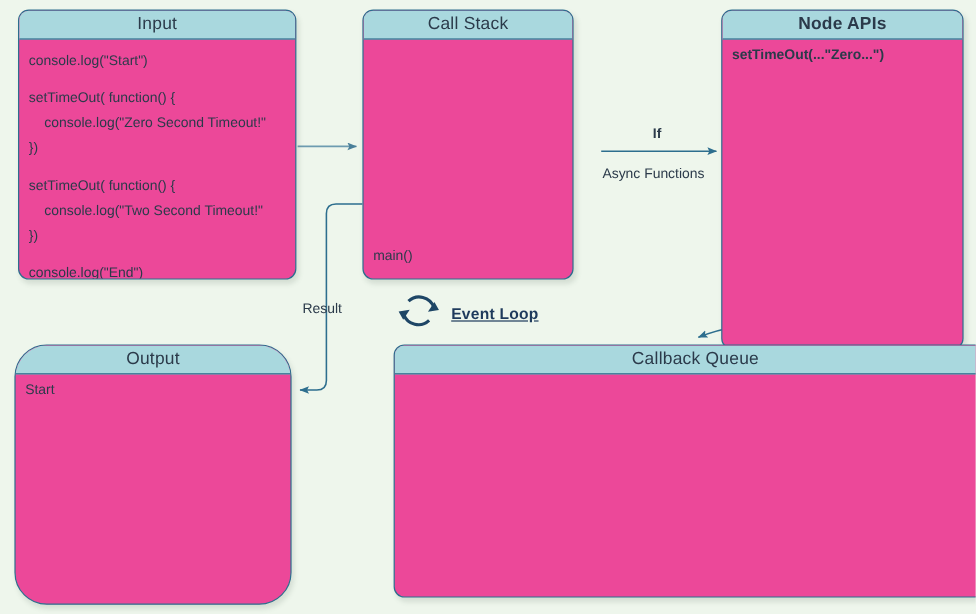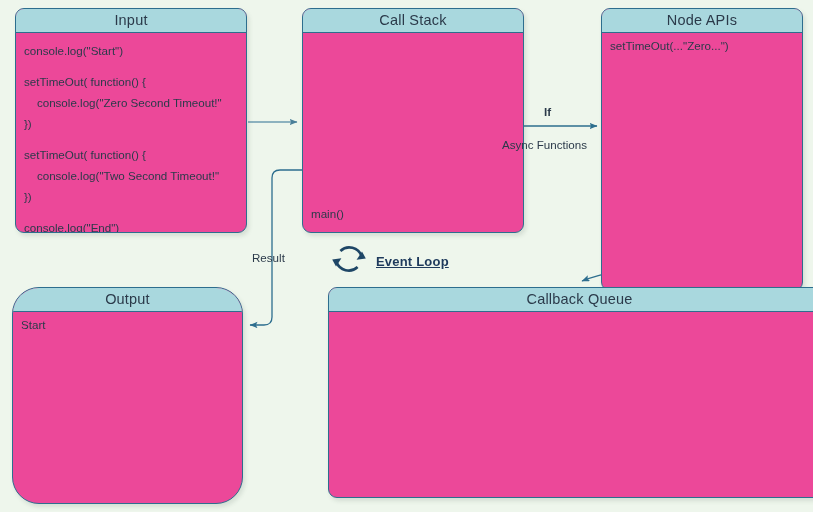--- a/index.html
+++ b/index.html
@@ -59,22 +59,22 @@
     overflow: hidden;
   }
   .code-line.blank { height: 10px; }
   .body-text {
     white-space: pre;
     font-size: 11.6px;
     color: #2b3a4a;
   }
   
   #box-input      { left: 15px;  top: 8px;   width: 232px; height: 225px; }
-  #box-callstack  { left: 302px; top: 8px;   width: 222px; height: 225px; }
-  #box-nodeapis   { left: 601px; top: 8px;   width: 202px; height: 283px; }
+  #box-callstack  { left: 302px; top: 8px;   width: 176px; height: 225px; }
+  #box-nodeapis   { left: 601px; top: 8px;   width: 202px; height: 283px; font-weight: bold; }
   #box-output     { left: 12px;  top: 287px; width: 231px; height: 217px; border-radius: 27px; }
   #box-callback   { left: 300px; top: 287px; width: 503px; height: 211px; margin-left: 28px; }
 
   #callstack-main {
     position: absolute;
     left: 8px;
     bottom: 12px;
     font-size: 11.6px;
     color: #2b3a4a;
   }

